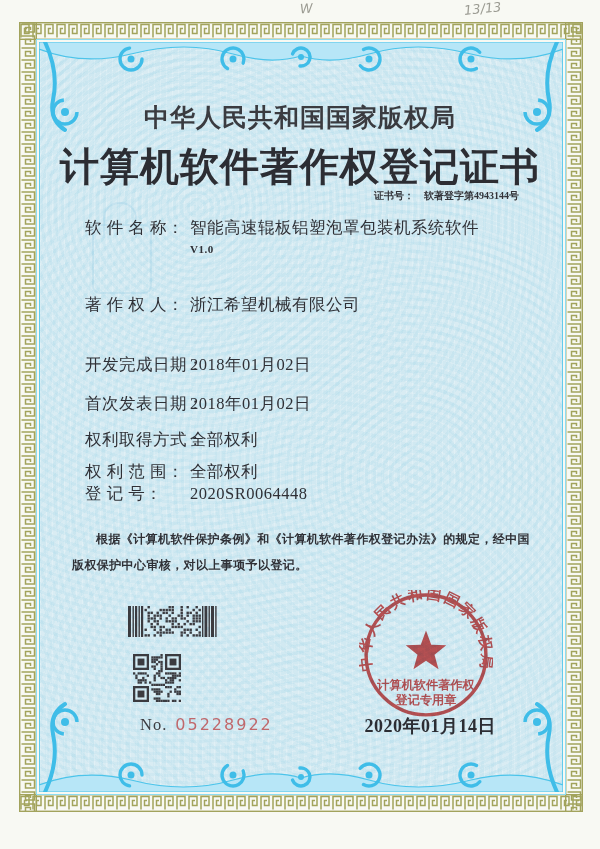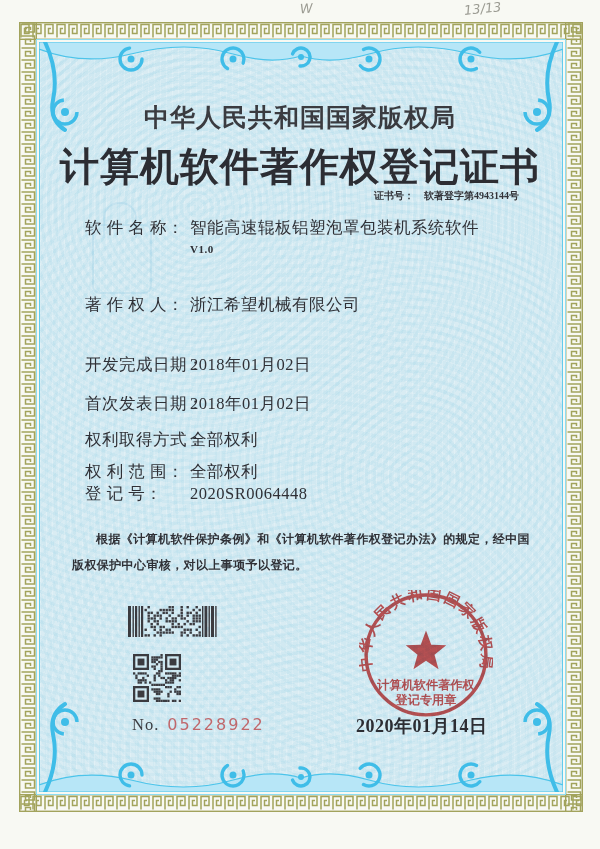--- a/index.html
+++ b/index.html
@@ -49,28 +49,28 @@
   .cert-no .gap{display:inline-block;width:10px}
   .frow{position:absolute;left:85px;z-index:2;font-size:16.5px;font-weight:normal;white-space:nowrap}
   .frow .flabel{display:inline-block;width:105px;letter-spacing:.5px}
   .frow .fvalue{letter-spacing:.5px}
   .fline2{position:absolute;left:190px;z-index:2;font-size:11px;font-weight:bold;letter-spacing:.5px}
   .statement{
     position:absolute;left:72px;top:526px;width:458px;z-index:2;
     font-size:12px;font-weight:bold;line-height:2.2;text-align:justify;text-indent:2em;
     letter-spacing:.4px;color:#2f3036;
   }
-  .no-line{position:absolute;left:132px;top:715px;z-index:2;font-size:16.5px;white-space:nowrap}
+  .no-line{position:absolute;left:140px;top:715px;z-index:2;font-size:16.5px;white-space:nowrap}
   .no-line .no-label{color:#3c3d42;letter-spacing:1px}
   .no-line .no-value{
     font-family:"DejaVu Sans","Liberation Sans",sans-serif;
     color:#c0686c;letter-spacing:2px;font-size:16px;margin-left:8px;
   }
   .issue-date{
-    position:absolute;left:356px;top:714px;width:140px;z-index:4;text-align:left;
+    position:absolute;left:356px;top:714px;width:140px;z-index:4;text-align:right;
     font-size:18px;font-weight:bold;color:#2c2d33;letter-spacing:.5px;
   }
   .seal{position:absolute;left:359px;top:590px;width:134px;height:134px;z-index:3;
     opacity:.9;mix-blend-mode:multiply}
   .code{position:absolute;z-index:2}
   .pencil{
     position:absolute;top:1px;z-index:5;color:#9c9c93;
     font-family:"DejaVu Sans","Liberation Sans",sans-serif;font-size:13px;font-style:italic;
   }
   .pencil.left{left:300px;transform:rotate(-4deg)}

